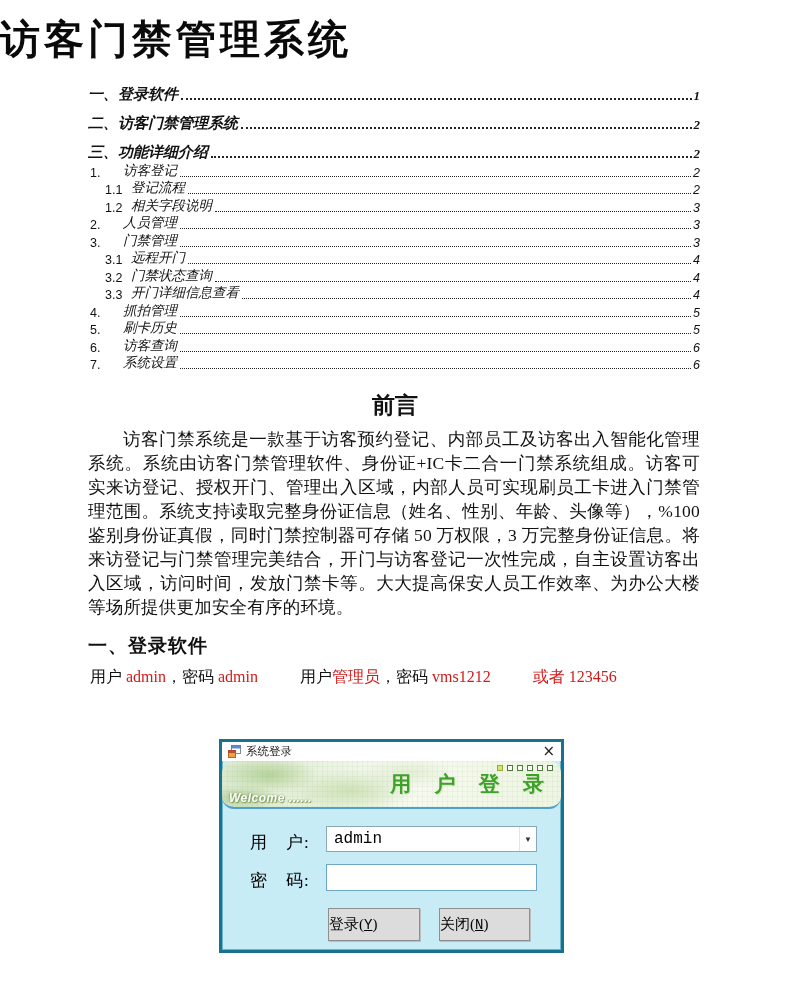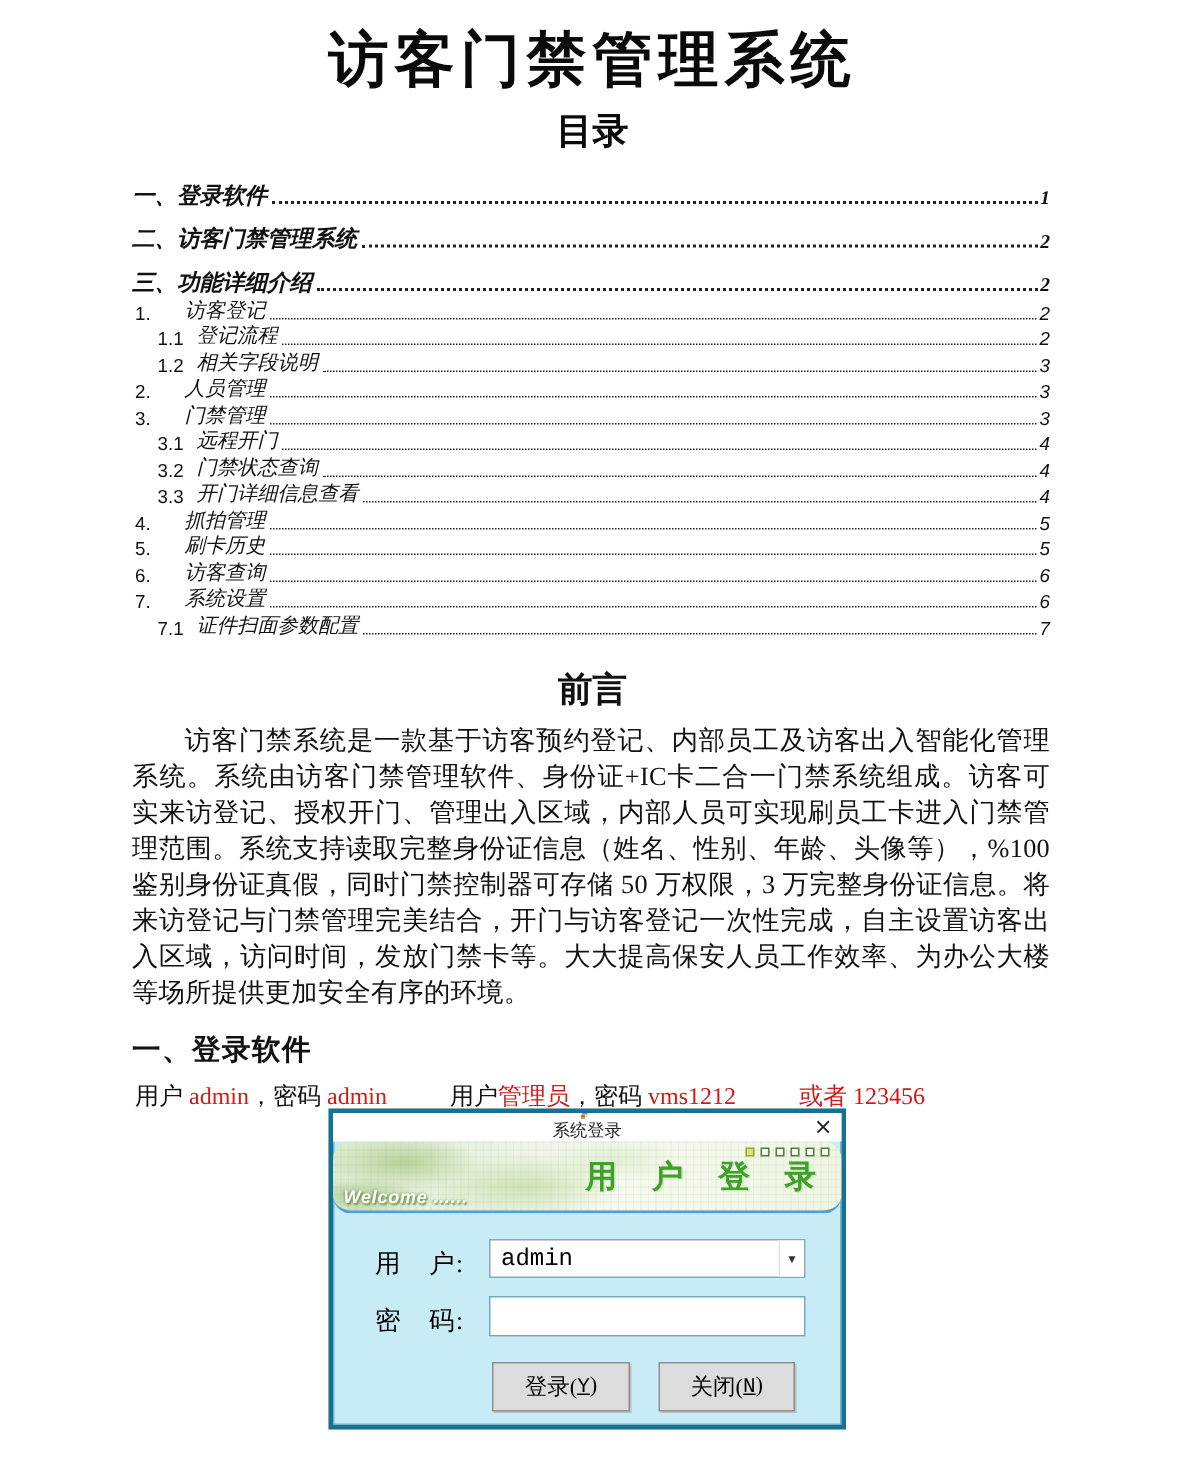--- a/index.html
+++ b/index.html
@@ -4,21 +4,21 @@
 <style>
   * { margin:0; padding:0; box-sizing:border-box; }
   html,body { background:#ffffff; }
   .page {
     position:relative; width:790px; height:982px; margin:0 auto;
     background:#ffffff; overflow:hidden;
     font-family:"Liberation Serif","DejaVu Serif",serif; color:#111;
   }
   
   .doc-title {
-    margin-top:12px; text-align:center;
+    margin-top:12px; text-align:left;
     font-size:40px; font-weight:900; letter-spacing:4px; color:#0a0a0a;
   }
   .doc-subtitle {
     margin-top:2px; text-align:center;
     font-size:35px; font-weight:900; letter-spacing:3px; color:#0a0a0a;
   }
   .toc-title {
     margin-top:4px; text-align:center;
     font-size:24px; font-weight:700; color:#0a0a0a;
   }
@@ -48,21 +48,21 @@
   .credentials .gap { display:inline-block; width:42px; }
   
   .dialog {
     position:absolute; left:219px; top:739px; width:345px; height:214px;
     border:3px solid #17718f; background:#c8ecf6;
     font-family:"Liberation Sans","DejaVu Sans",sans-serif;
     box-shadow:0 0 0 1px #6db4cc inset;
   }
   .dlg-titlebar {
     position:relative; height:19px; background:#ffffff;
-    display:flex; align-items:center; padding:0 6px;flex-direction:column;
+    display:flex; align-items:center; padding:0 6px;
   }
   .dlg-titlebar .app-icon { width:13px; height:13px; margin-right:5px; }
   .dlg-title { font-size:11.5px; color:#222; }
   .dlg-close {
     position:absolute; right:6px; top:0; height:19px; line-height:18px;
     font-size:15px; color:#222; cursor:default; font-family:"DejaVu Sans",sans-serif;
   }
   .dlg-banner {
     position:relative; height:48px; border-bottom:2px solid #4f9fd0;
     background:
@@ -108,35 +108,34 @@
   .combo-arrow-btn {
     width:17px; height:100%; display:flex; align-items:center; justify-content:center;
     background:#ffffff; border-left:1px solid #e4e4e4; font-size:8px; color:#333;
   }
   .pwd-input {
     position:absolute; left:104px; top:55px; width:211px; height:27px;
     background:#ffffff; border:1px solid #6fa7c7;
   }
   .dlg-btn {
     position:absolute; top:99px; height:33px; background:#dcdcdc;
-    border:1px solid #8f8f8f; display:flex; align-items:center; justify-content:center;
+    border:1px solid #8f8f8f; display:flex; align-items:center; 
     font-size:15px; color:#000; font-family:"Liberation Serif",serif;
     box-shadow:1px 1px 0 #bdbdbd;
   }
   .btn-login { left:106px; width:92px; }
   .btn-close { left:217px; width:91px; }
   .dlg-btn u { text-decoration:underline; font-family:"Liberation Mono",monospace; font-size:14px; }
 </style>
 </head>
 <body>
 
 <div class="page">
 
   <div class="doc-title">访客门禁管理系统</div>
-  <div class="toc-title">目录</div>
 
   <div class="toc">
     <div class="toc-row toc-lvl1">
       <span class="toc-label">一、登录软件</span>
       <span class="leader"></span>
       <span class="toc-page">1</span>
     </div>
     <div class="toc-row toc-lvl1">
       <span class="toc-label">二、访客门禁管理系统</span>
       <span class="leader"></span>
@@ -211,26 +210,20 @@
       <span class="toc-num">6.</span>
       <span class="toc-label">访客查询</span>
       <span class="leader"></span>
       <span class="toc-page">6</span>
     </div>
     <div class="toc-row toc-lvl2">
       <span class="toc-num">7.</span>
       <span class="toc-label">系统设置</span>
       <span class="leader"></span>
       <span class="toc-page">6</span>
-    </div>
-    <div class="toc-row toc-lvl3">
-      <span class="toc-num">7.1</span>
-      <span class="toc-label">证件扫面参数配置</span>
-      <span class="leader"></span>
-      <span class="toc-page">7</span>
     </div>
   </div>
 
   <div class="preface-title">前言</div>
   <p class="preface-body">访客门禁系统是一款基于访客预约登记、内部员工及访客出入智能化管理系统。系统由访客门禁管理软件、身份证+IC卡二合一门禁系统组成。访客可实来访登记、授权开门、管理出入区域，内部人员可实现刷员工卡进入门禁管理范围。系统支持读取完整身份证信息（姓名、性别、年龄、头像等），%100 鉴别身份证真假，同时门禁控制器可存储 50 万权限，3 万完整身份证信息。将来访登记与门禁管理完美结合，开门与访客登记一次性完成，自主设置访客出入区域，访问时间，发放门禁卡等。大大提高保安人员工作效率、为办公大楼等场所提供更加安全有序的环境。</p>
 
   <div class="sec-heading">一、登录软件</div>
 
   <p class="credentials"><span>用户 </span><span class="red">admin</span><span>，密码 </span><span class="red">admin</span><span class="gap"></span><span>用户</span><span class="red">管理员</span><span>，密码 </span><span class="red">vms1212</span><span class="gap"></span><span class="red">或者 123456</span></p>
 

